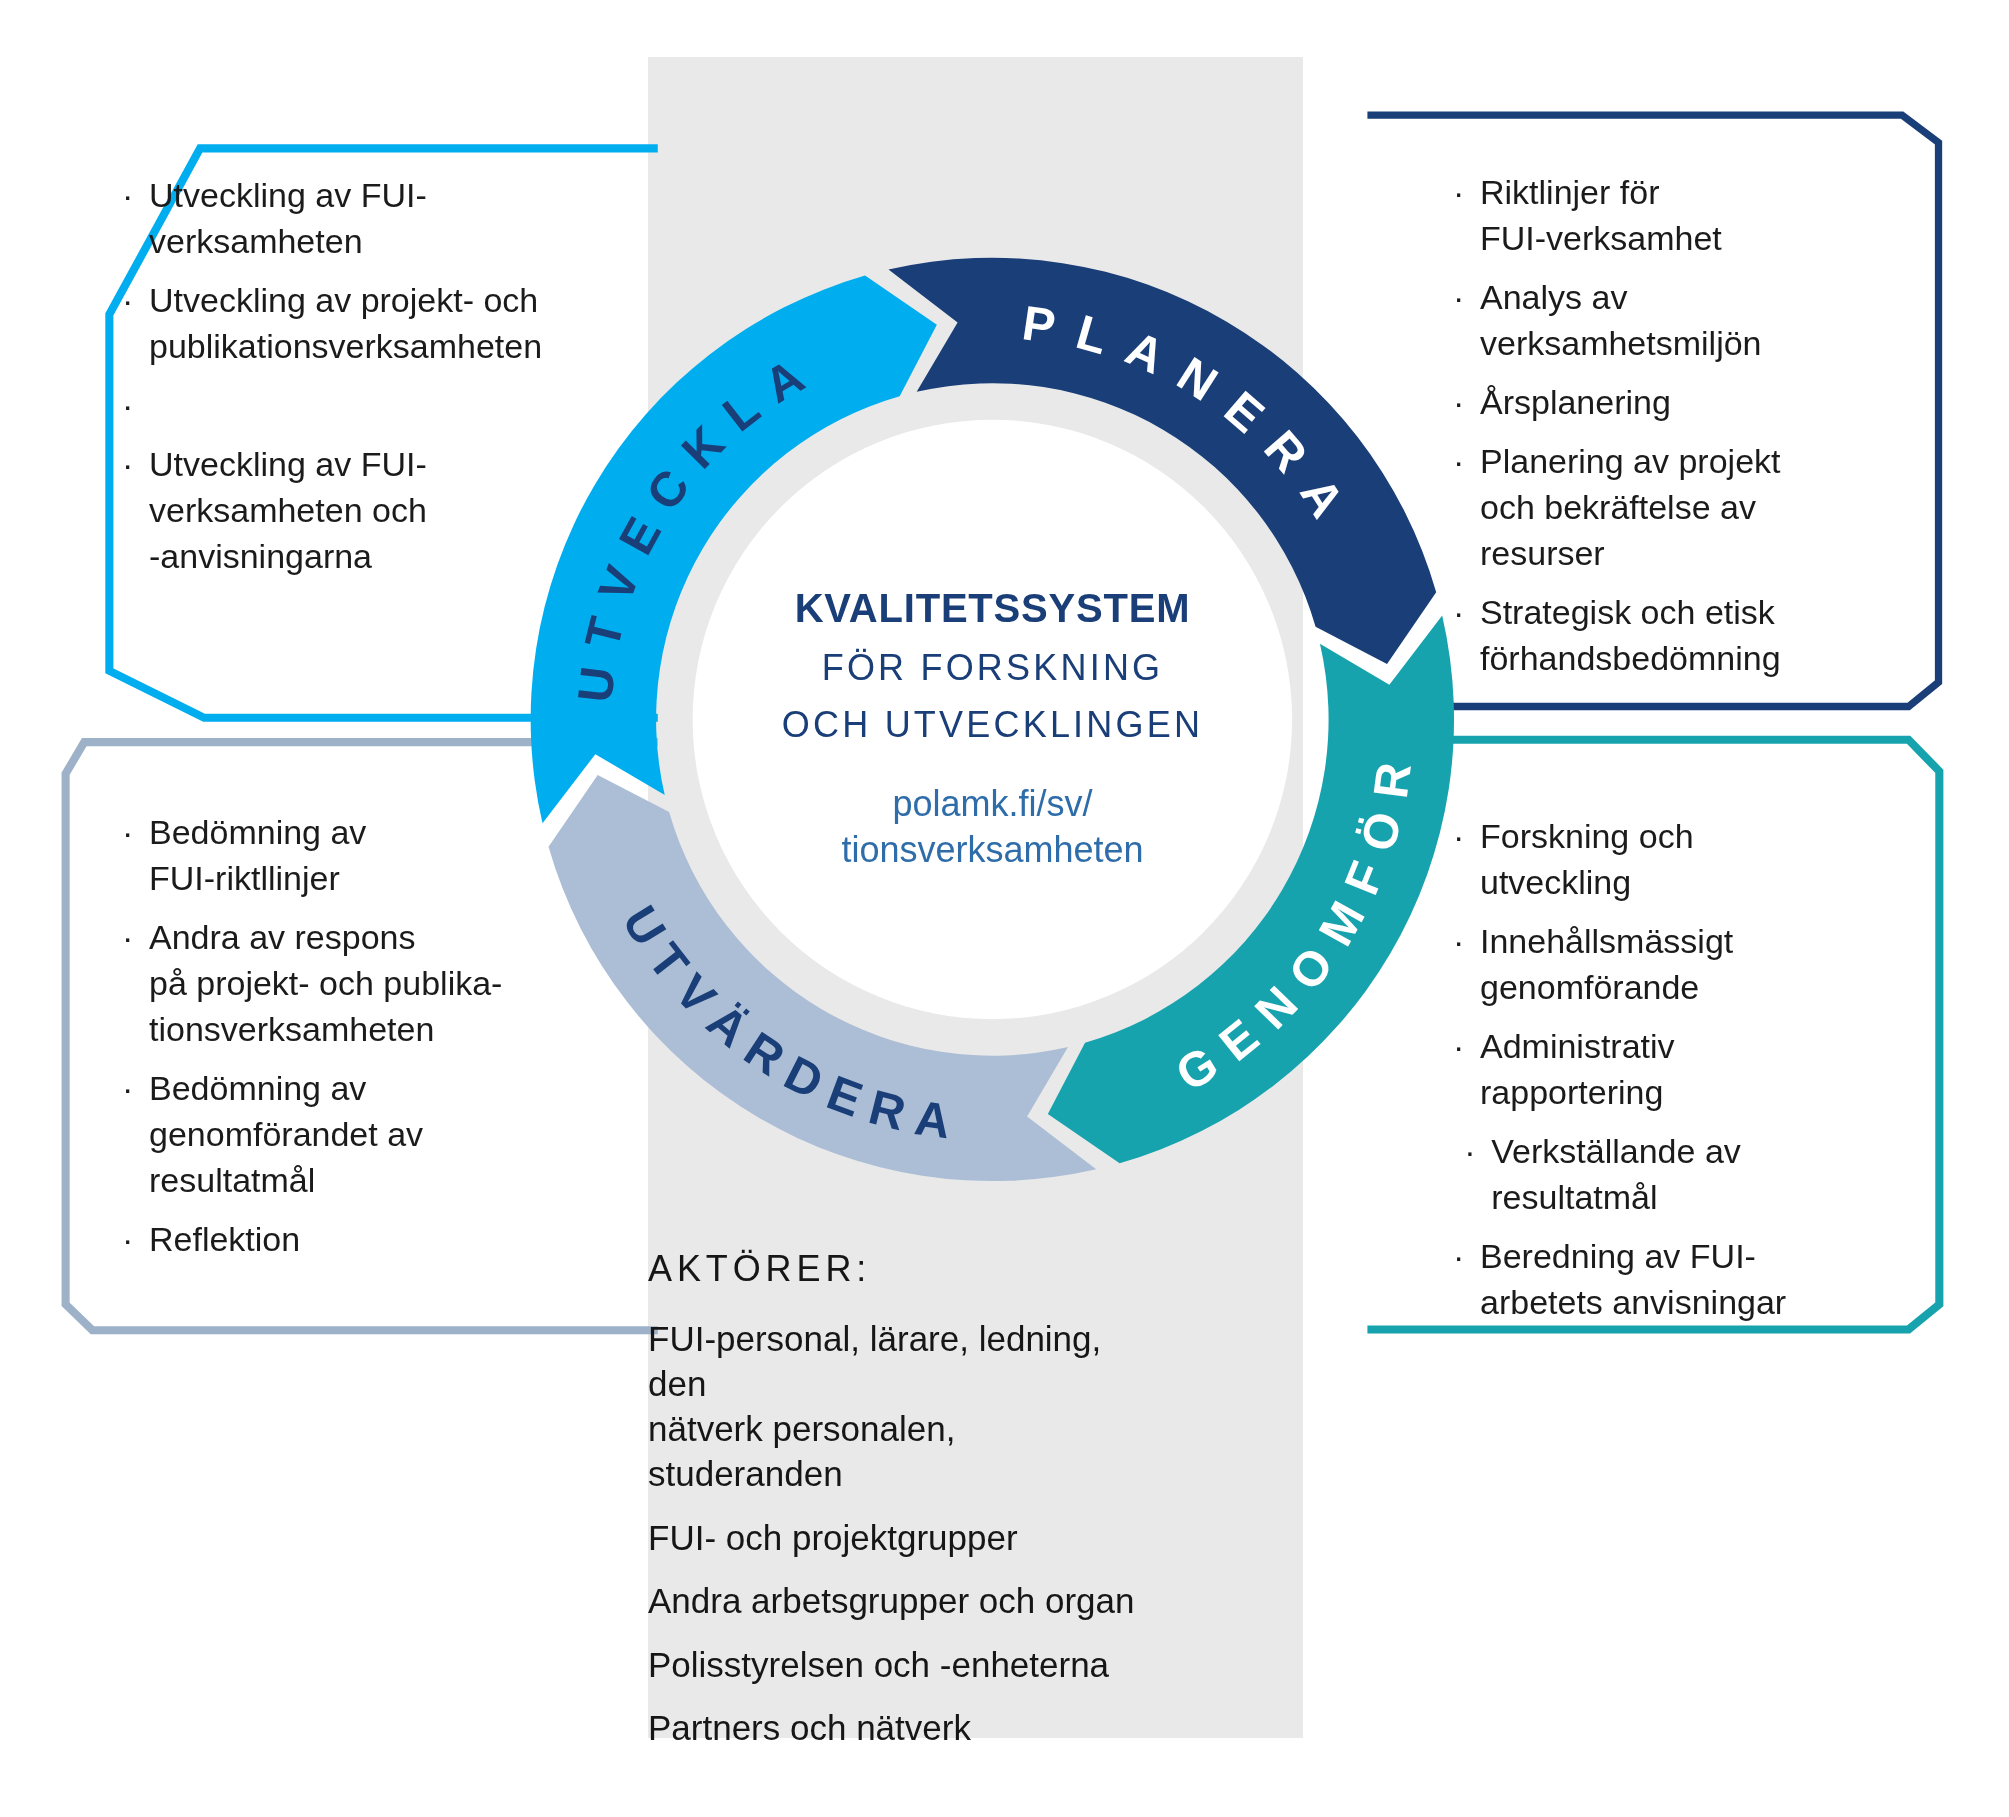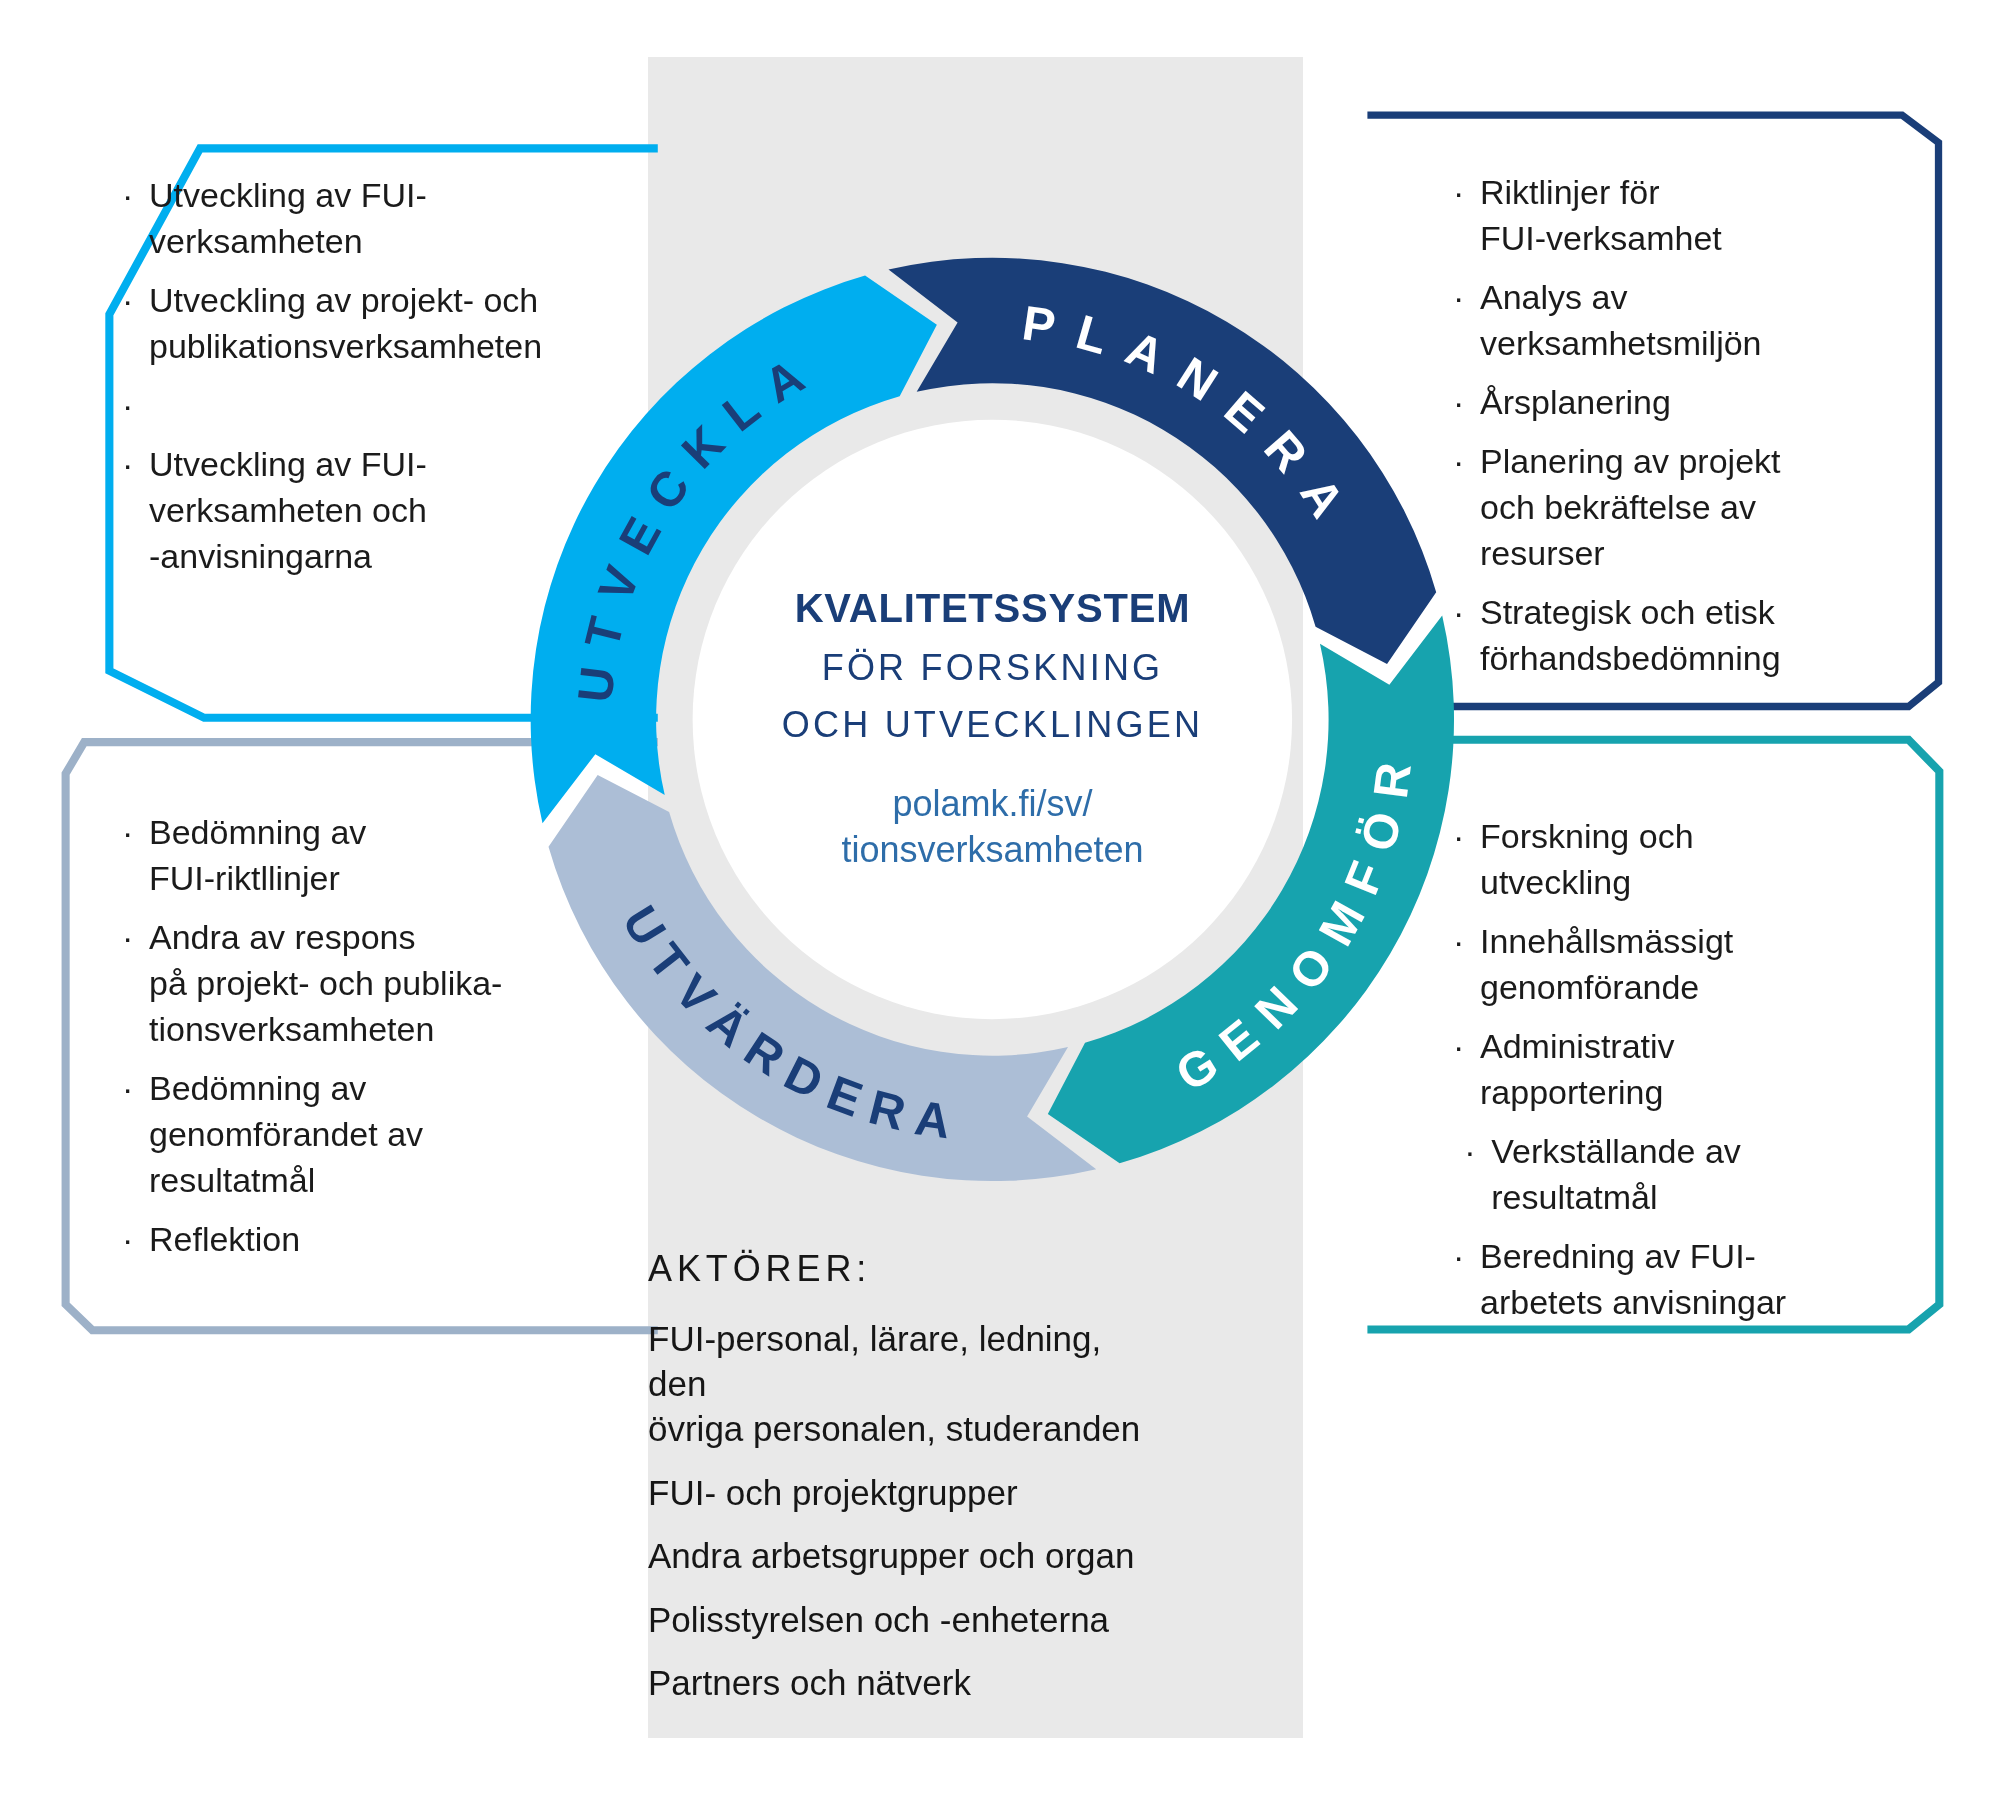--- a/index.html
+++ b/index.html
@@ -223,21 +223,21 @@
       <div>Beredning av FUI-</div>
       <div>arbetets anvisningar</div>
     </span>
   </div>
 </div>
 
 <div class="actors">
   <div class="actors-heading">AKTÖRER:</div>
   <p>
     <span>FUI-personal, lärare, ledning, den</span><br>
-    <span>övriga personalen, studeranden</span>
+    <span>nätverk personalen, studeranden</span>
   </p>
   <p>
     <span>FUI- och projektgrupper</span>
   </p>
   <p>
     <span>Andra arbetsgrupper och organ</span>
   </p>
   <p>
     <span>Polisstyrelsen och -enheterna</span>
   </p>

